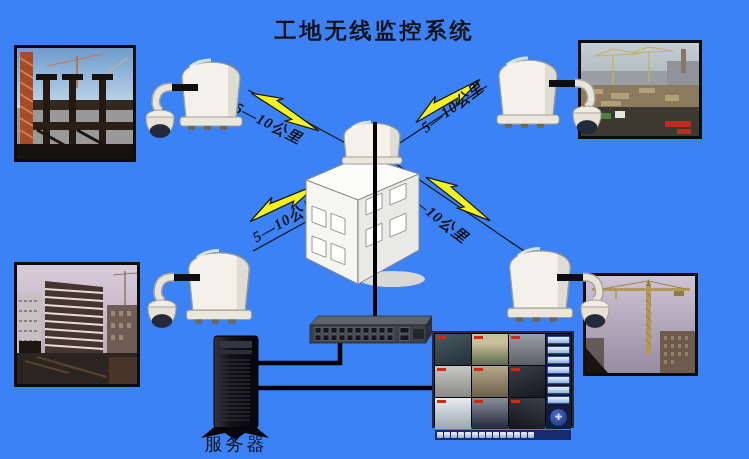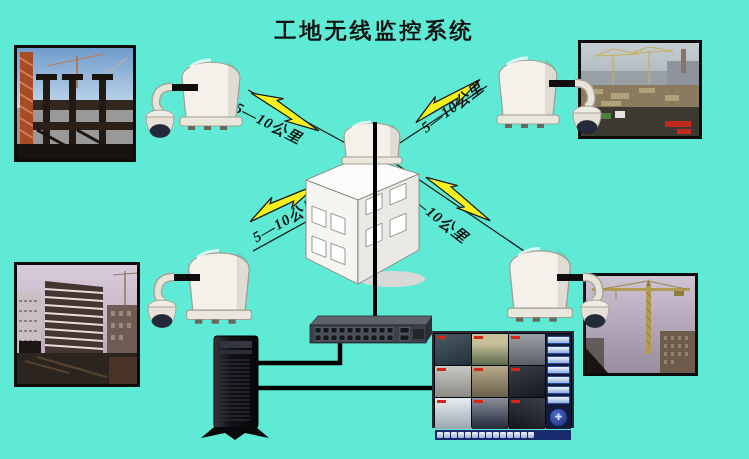--- a/index.html
+++ b/index.html
@@ -1,16 +1,16 @@
 <!DOCTYPE html>
 <html><head>
 <meta charset="utf-8">
 <style>
   html,body{margin:0;padding:0;background:#fff;}
-  .canvas{position:relative;width:749px;height:459px;background:#5eead4;overflow:hidden;
+  .canvas{position:relative;width:749px;height:459px;background:#3b82f6;overflow:hidden;
           font-family:"Liberation Serif",serif;color:#111;}
   .abs{position:absolute;}
   
   .title{position:absolute;top:16px;left:0;width:100%;text-align:center;
          font-weight:bold;font-size:22px;letter-spacing:3px;z-index:2;}
   
   .links-layer{position:absolute;left:0;top:0;z-index:1;}
   .cables-layer{position:absolute;left:0;top:0;z-index:6;pointer-events:none;}
   
   .bolt{position:absolute;width:78px;height:32px;z-index:2;}
@@ -207,20 +207,21 @@
         <line x1="20" y1="62" x2="50" y2="62"></line>
       <line x1="20" y1="66" x2="50" y2="66"></line>
         <line x1="20" y1="70" x2="50" y2="70"></line>
       <line x1="20" y1="74" x2="50" y2="74"></line>
         <line x1="20" y1="78" x2="50" y2="78"></line>
       <line x1="20" y1="82" x2="50" y2="82"></line>
         <line x1="20" y1="86" x2="50" y2="86"></line>
     </g>
     <polygon points="14,93 56,93 69,104 45,99 35,106 25,99 1,104" fill="#08080a"></polygon>
   </svg>
+  <div class="server-label">服务器</div>
 
   <div id="monitor">
     <div class="mon-main">
       <div class="cell c1">
           <span class="feed-tag"></span>
         </div>
       <div class="cell c2">
           <span class="feed-tag"></span>
         </div>
       <div class="cell c3">

